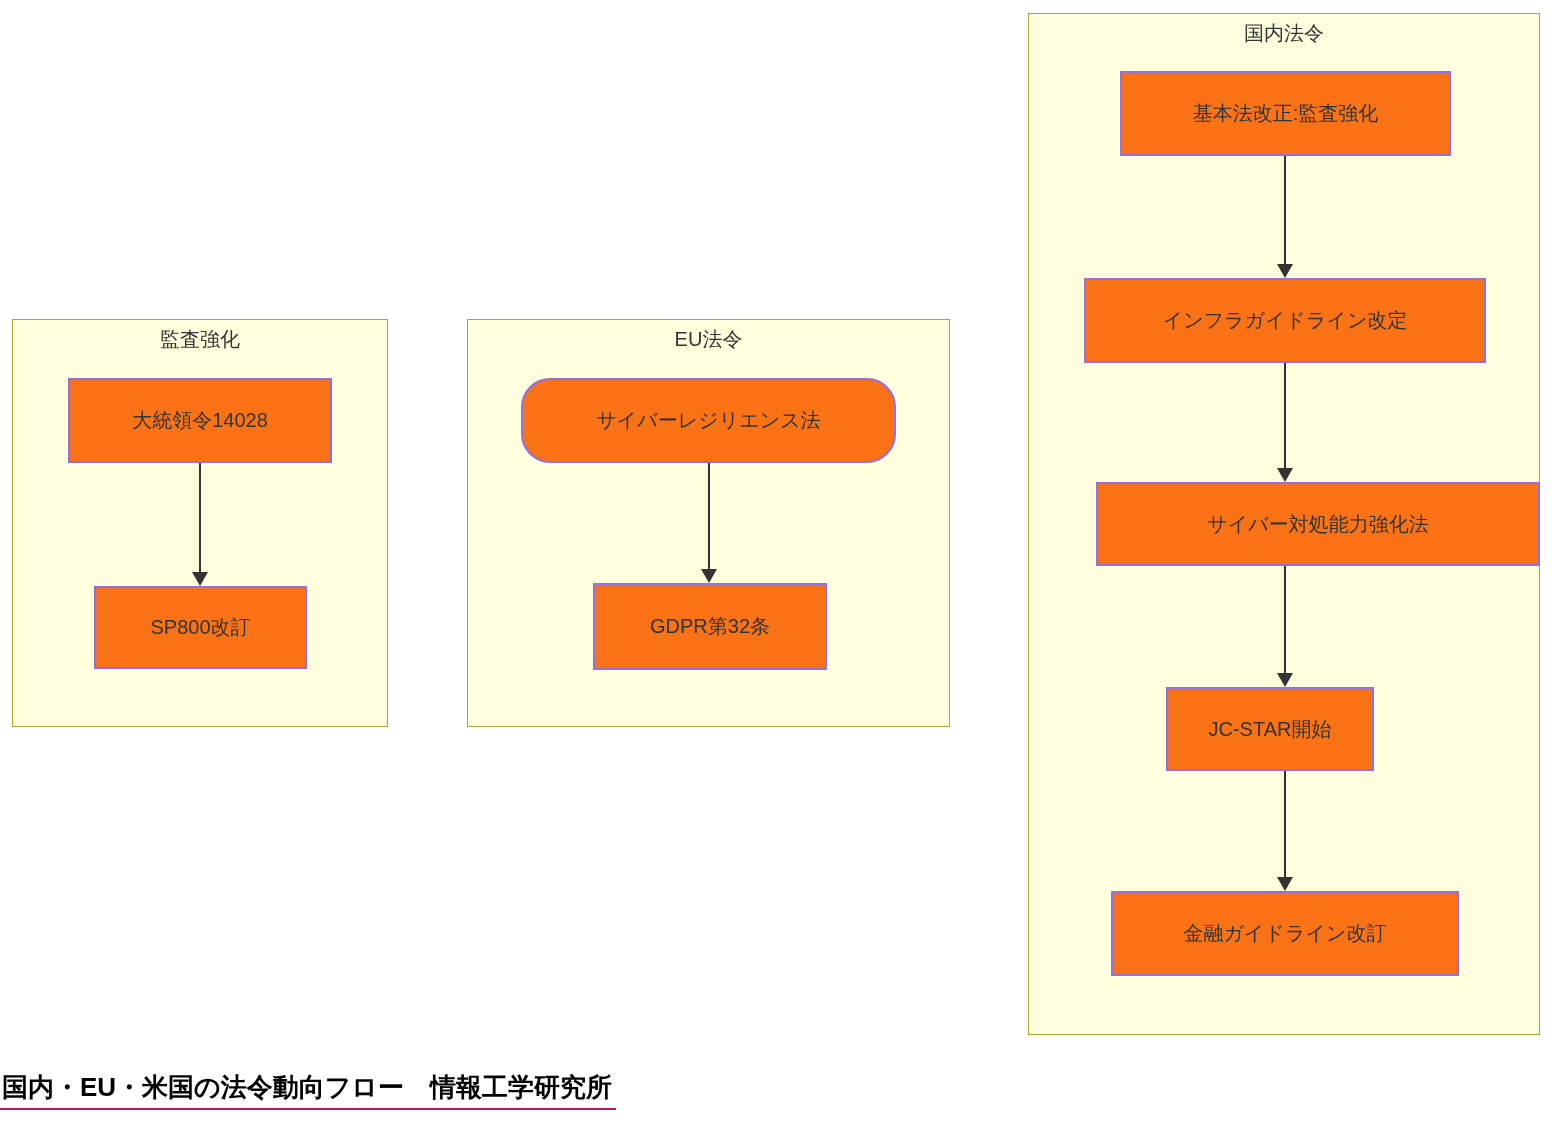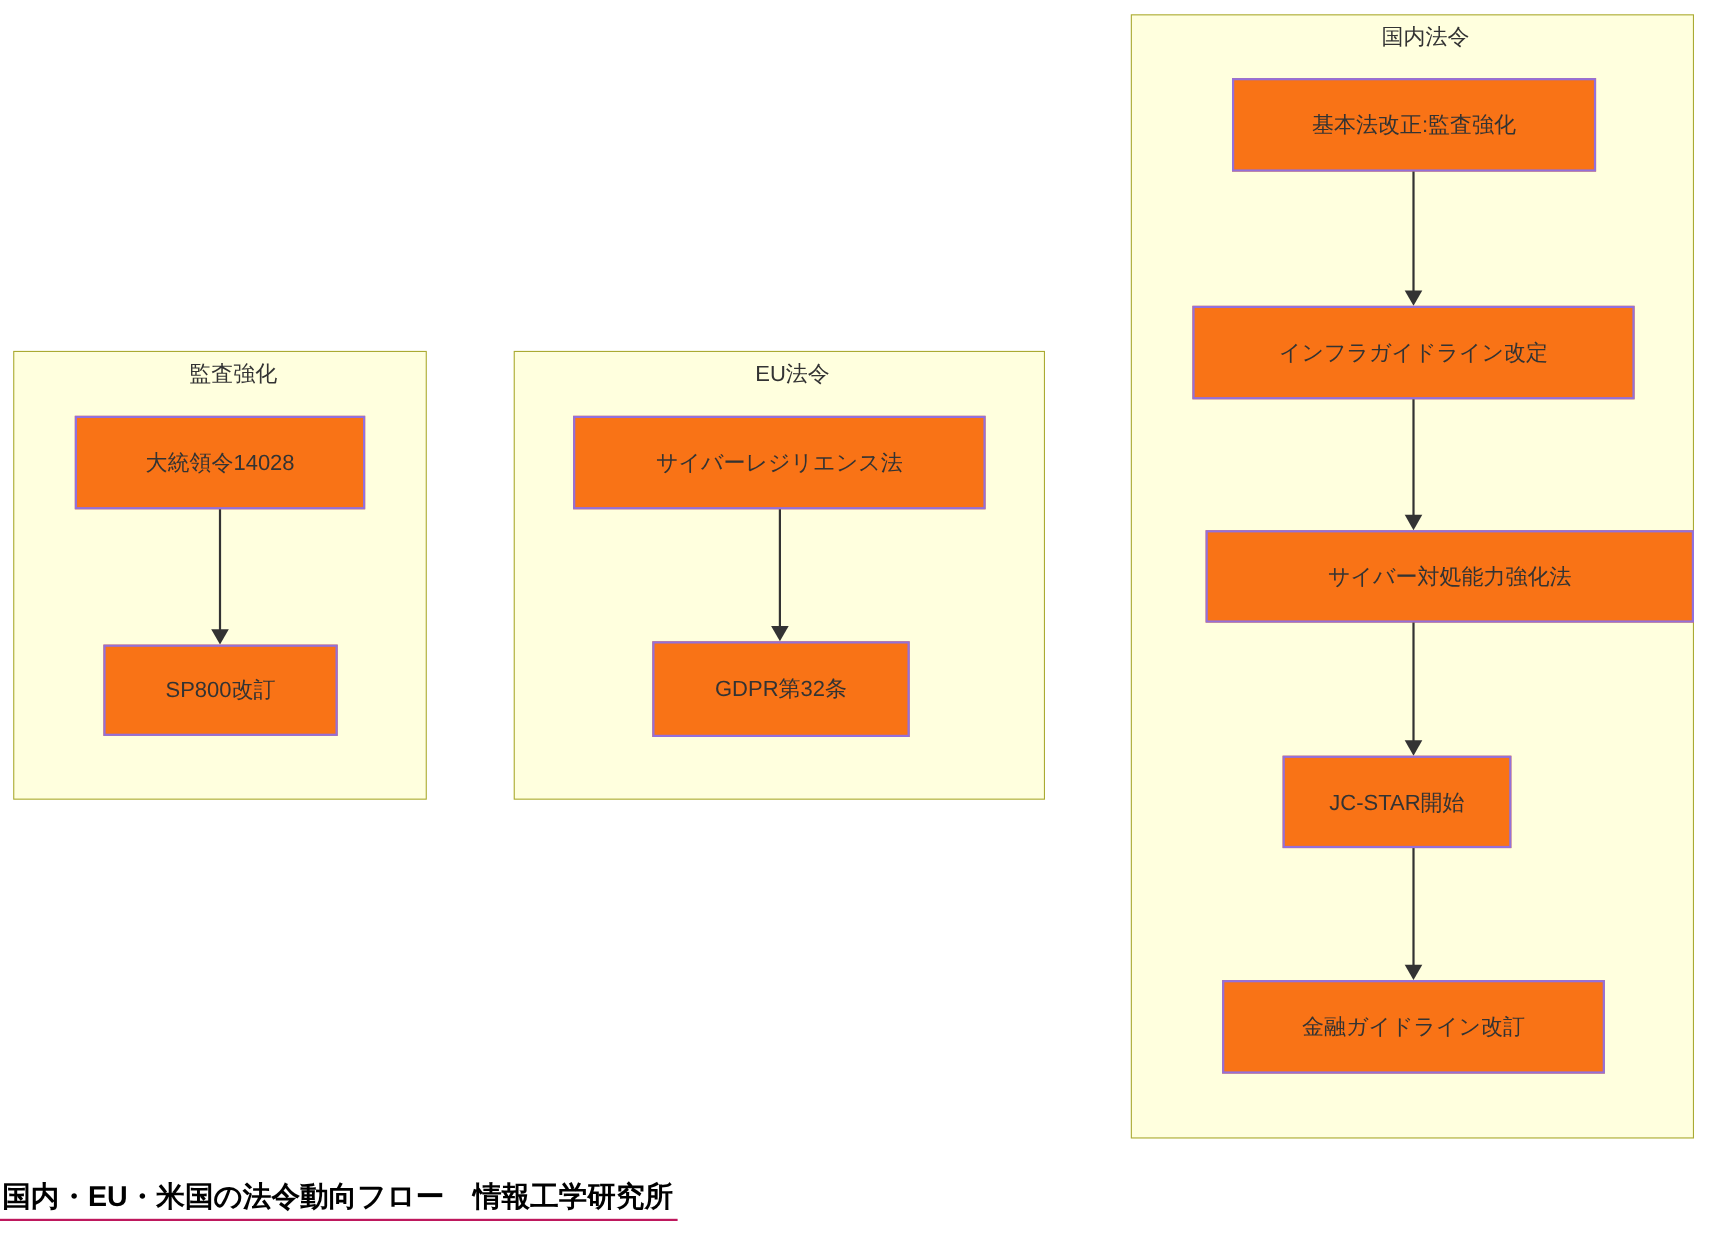--- a/index.html
+++ b/index.html
@@ -17,21 +17,21 @@
   }
   .group {
     position: absolute;
     background: #ffffde;
     border: 1.5px solid #aaaa33;
     box-sizing: border-box;
   }
   .group-title {
     position: absolute;
     top: 6px;
-    left: 12px;
+    left: 0;
     width: 100%;
     margin: 0;
     text-align: center;
     font-size: 20px;
     font-weight: 400;
     color: #333333;
   }
   .node {
     position: absolute;
     background: #f97316;
@@ -98,21 +98,21 @@
       <span class="node-label">大統領令14028</span>
     </div>
     <div class="arrow" style="left:179px; top:143px; height:123px;"></div>
     <div class="node" style="left:81px; top:266px; width:213px; height:83px;">
       <span class="node-label">SP800改訂</span>
     </div>
   </section>
 
   <section class="group" style="left:467px; top:319px; width:483px; height:408px;">
     <h2 class="group-title">EU法令</h2>
-    <div class="node" style="left:53px; top:58px; width:375px; height:85px;">
+    <div class="node" style="left:53px; top:58px; width:375px; height:85px;border-radius:29px;">
       <span class="node-label">サイバーレジリエンス法</span>
     </div>
     <div class="arrow" style="left:233px; top:143px; height:120px;"></div>
     <div class="node" style="left:125px; top:263px; width:234px; height:87px;">
       <span class="node-label">GDPR第32条</span>
     </div>
   </section>
 
   <section class="group" style="left:1028px; top:13px; width:512px; height:1022px;">
     <h2 class="group-title">国内法令</h2>

